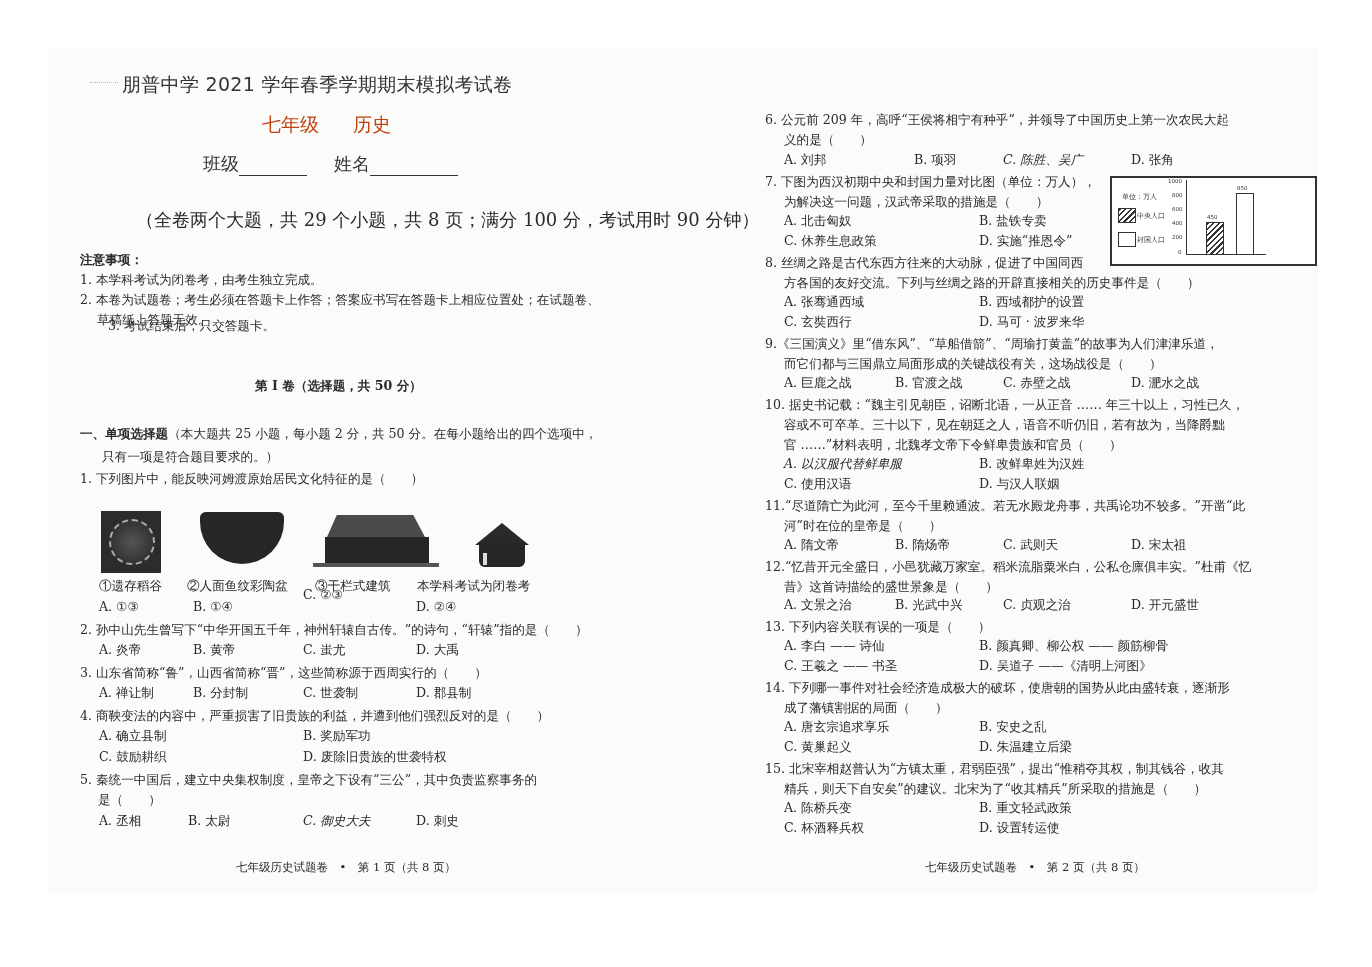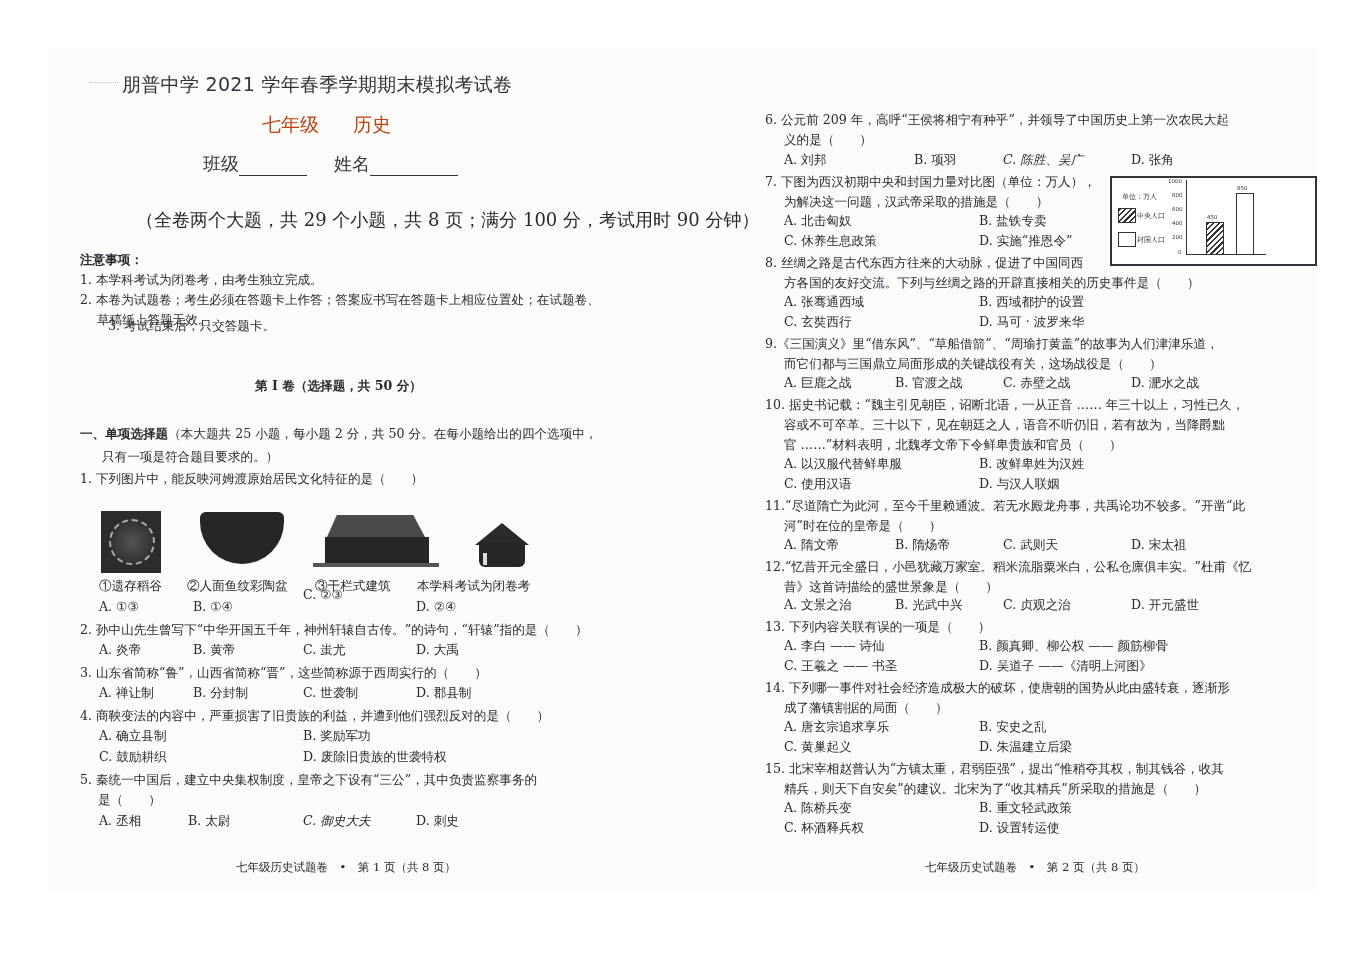--- a/index.html
+++ b/index.html
@@ -160,21 +160,21 @@
 <div class="abs t13" style="left:765px; top:334px;">9.《三国演义》里“借东风”、“草船借箭”、“周瑜打黄盖”的故事为人们津津乐道，</div>
 <div class="abs t13" style="left:784px; top:354px;">而它们都与三国鼎立局面形成的关键战役有关，这场战役是（　　）</div>
 <div class="opt" style="left:784px; top:375px;">A. 巨鹿之战</div>
 <div class="opt" style="left:895px; top:375px;">B. 官渡之战</div>
 <div class="opt" style="left:1003px; top:375px;">C. 赤壁之战</div>
 <div class="opt" style="left:1131px; top:375px;">D. 淝水之战</div>
 
 <div class="abs t13" style="left:765px; top:395px;">10. 据史书记载：“魏主引见朝臣，诏断北语，一从正音 …… 年三十以上，习性已久，</div>
 <div class="abs t13" style="left:784px; top:415px;">容或不可卒革。三十以下，见在朝廷之人，语音不听仍旧，若有故为，当降爵黜</div>
 <div class="abs t13" style="left:784px; top:435px;">官 ……”材料表明，北魏孝文帝下令鲜卑贵族和官员（　　）</div>
-<div class="opt" style="left:784px; top:456px;">A. 以汉服代替鲜卑服</div>
+<div class="opt" style="left:784px; top:456px;font-style:italic;">A. 以汉服代替鲜卑服</div>
 <div class="opt" style="left:979px; top:456px;">B. 改鲜卑姓为汉姓</div>
 <div class="opt" style="left:784px; top:476px;">C. 使用汉语</div>
 <div class="opt" style="left:979px; top:476px;">D. 与汉人联姻</div>
 
 <div class="abs t13" style="left:765px; top:496px;">11.“尽道隋亡为此河，至今千里赖通波。若无水殿龙舟事，共禹论功不较多。”开凿“此</div>
 <div class="abs t13" style="left:784px; top:516px;">河”时在位的皇帝是（　　）</div>
 <div class="opt" style="left:784px; top:537px;">A. 隋文帝</div>
 <div class="opt" style="left:895px; top:537px;">B. 隋炀帝</div>
 <div class="opt" style="left:1003px; top:537px;">C. 武则天</div>
 <div class="opt" style="left:1131px; top:537px;">D. 宋太祖</div>

